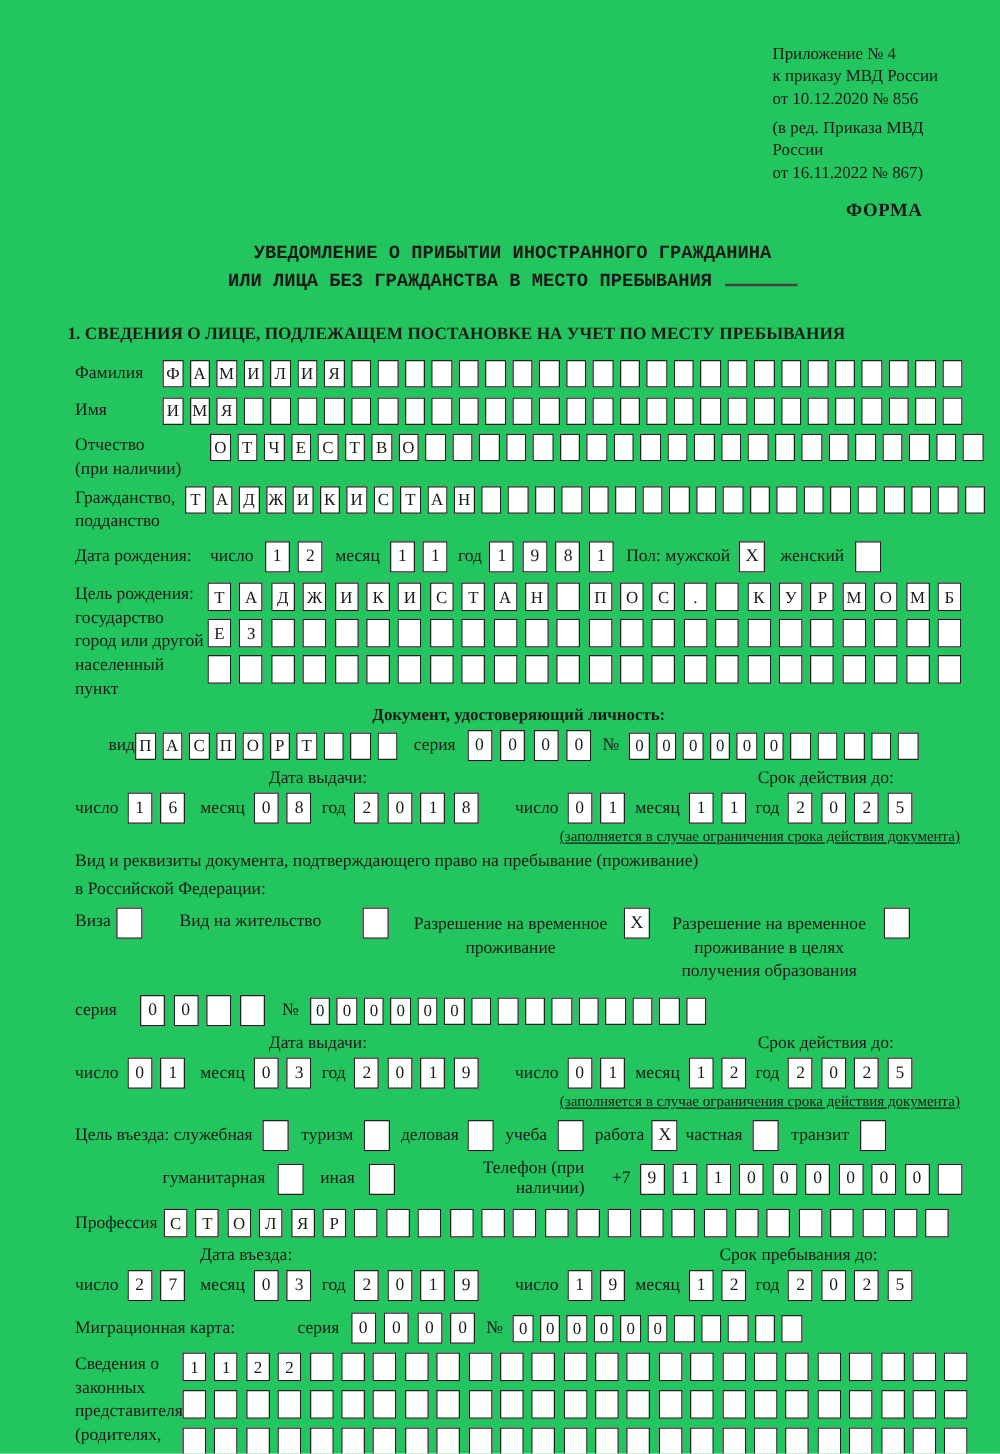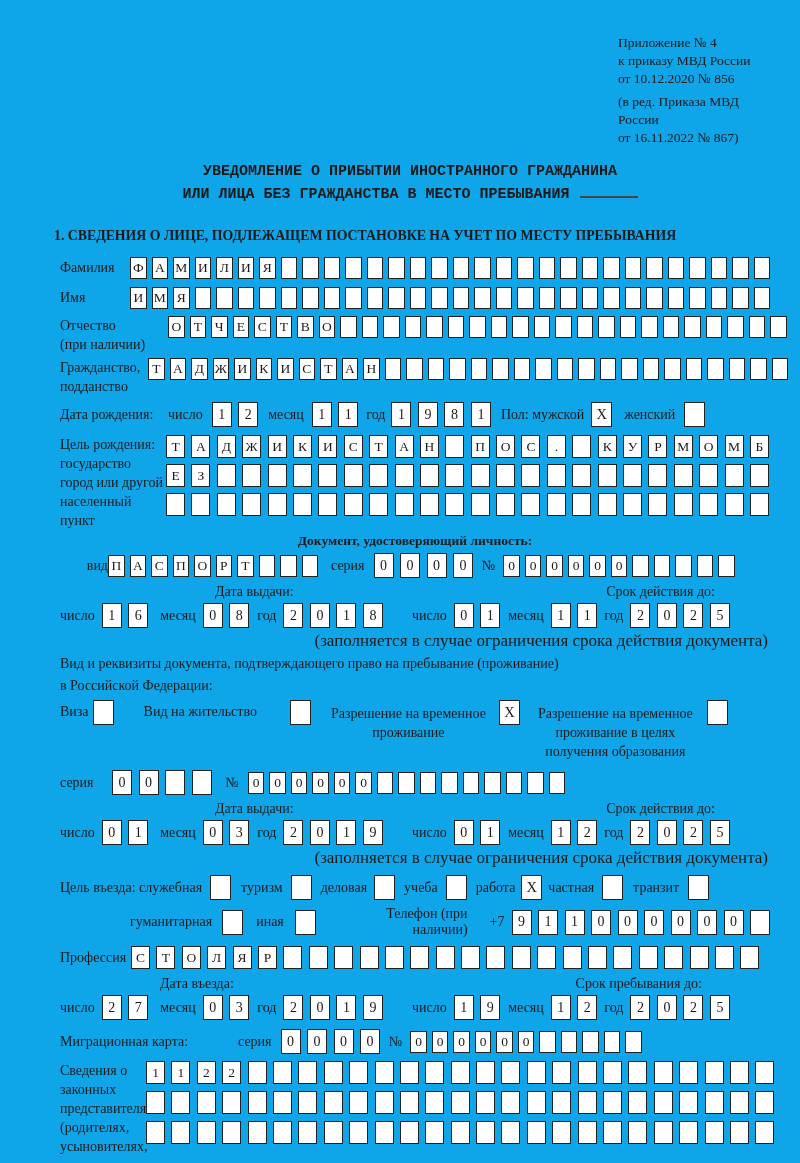--- a/index.html
+++ b/index.html
@@ -1,30 +1,30 @@
 <!DOCTYPE html>
 <html><head>
 <meta charset="utf-8">
 <style>
   html,body{margin:0;padding:0;background:#ffffff;}
   .page{
     width:800px;height:1163px;box-sizing:border-box;position:relative;
-    background:#0ea5e9;color:#1a1a1a;
+    background:#22c55e;color:#1a1a1a;
     font-family:"Liberation Serif","DejaVu Serif",serif;
     padding:34px 30px 10px 60px;overflow:hidden;
   }
   
   .annex{margin-left:558px;font-size:13.5px;line-height:18px;}
   .annex .rev{margin-top:5px;}
   .forma{margin-top:14px;text-align:right;padding-right:32px;font-weight:bold;font-size:15px;letter-spacing:.5px;}
   .title{margin-top:14px;text-align:center;font-weight:bold;font-size:15px;line-height:22px;margin-left:-10px;font-family:Liberation Mono, monospace;}
   .blank-line{display:inline-block;width:58px;border-bottom:2.2px solid #444;height:13px;margin-left:10px;}
   .sec-heading{margin-top:22px;font-weight:bold;font-size:13.8px;margin-left:-6px;}
   .lbl{font-size:14px;}
-  .small-note{font-size:17px;}
+  .small-note{font-size:12px;text-decoration:underline;}
   
   .row{display:flex;align-items:center;}
   .row-top{display:flex;align-items:flex-start;}
   .cells{display:flex;flex:none;}
   .cells.std{gap:5px;}
   .cells.wide{gap:6.4px;}
   .cells.date{gap:6.5px;}
   .cell{
     flex:none;box-sizing:border-box;border:1.6px solid #222;background:#fff;
     display:flex;align-items:center;justify-content:center;
@@ -46,20 +46,21 @@
 
 <div class="page">
 
   <div class="annex">
     <div>Приложение № 4</div>
     <div>к приказу МВД России</div>
     <div>от 10.12.2020 № 856</div>
     <div class="rev">(в ред. Приказа МВД России</div>
     <div>от 16.11.2022 № 867)</div>
   </div>
+  <div class="forma">ФОРМА</div>
 
   <div class="title">
     <div>УВЕДОМЛЕНИЕ О ПРИБЫТИИ ИНОСТРАННОГО ГРАЖДАНИНА</div>
     <div>
       <span>ИЛИ ЛИЦА БЕЗ ГРАЖДАНСТВА В МЕСТО ПРЕБЫВАНИЯ</span><span class="blank-line"></span>
     </div>
   </div>
 
   <div class="sec-heading">1. СВЕДЕНИЯ О ЛИЦЕ, ПОДЛЕЖАЩЕМ ПОСТАНОВКЕ НА УЧЕТ ПО МЕСТУ ПРЕБЫВАНИЯ</div>
 

